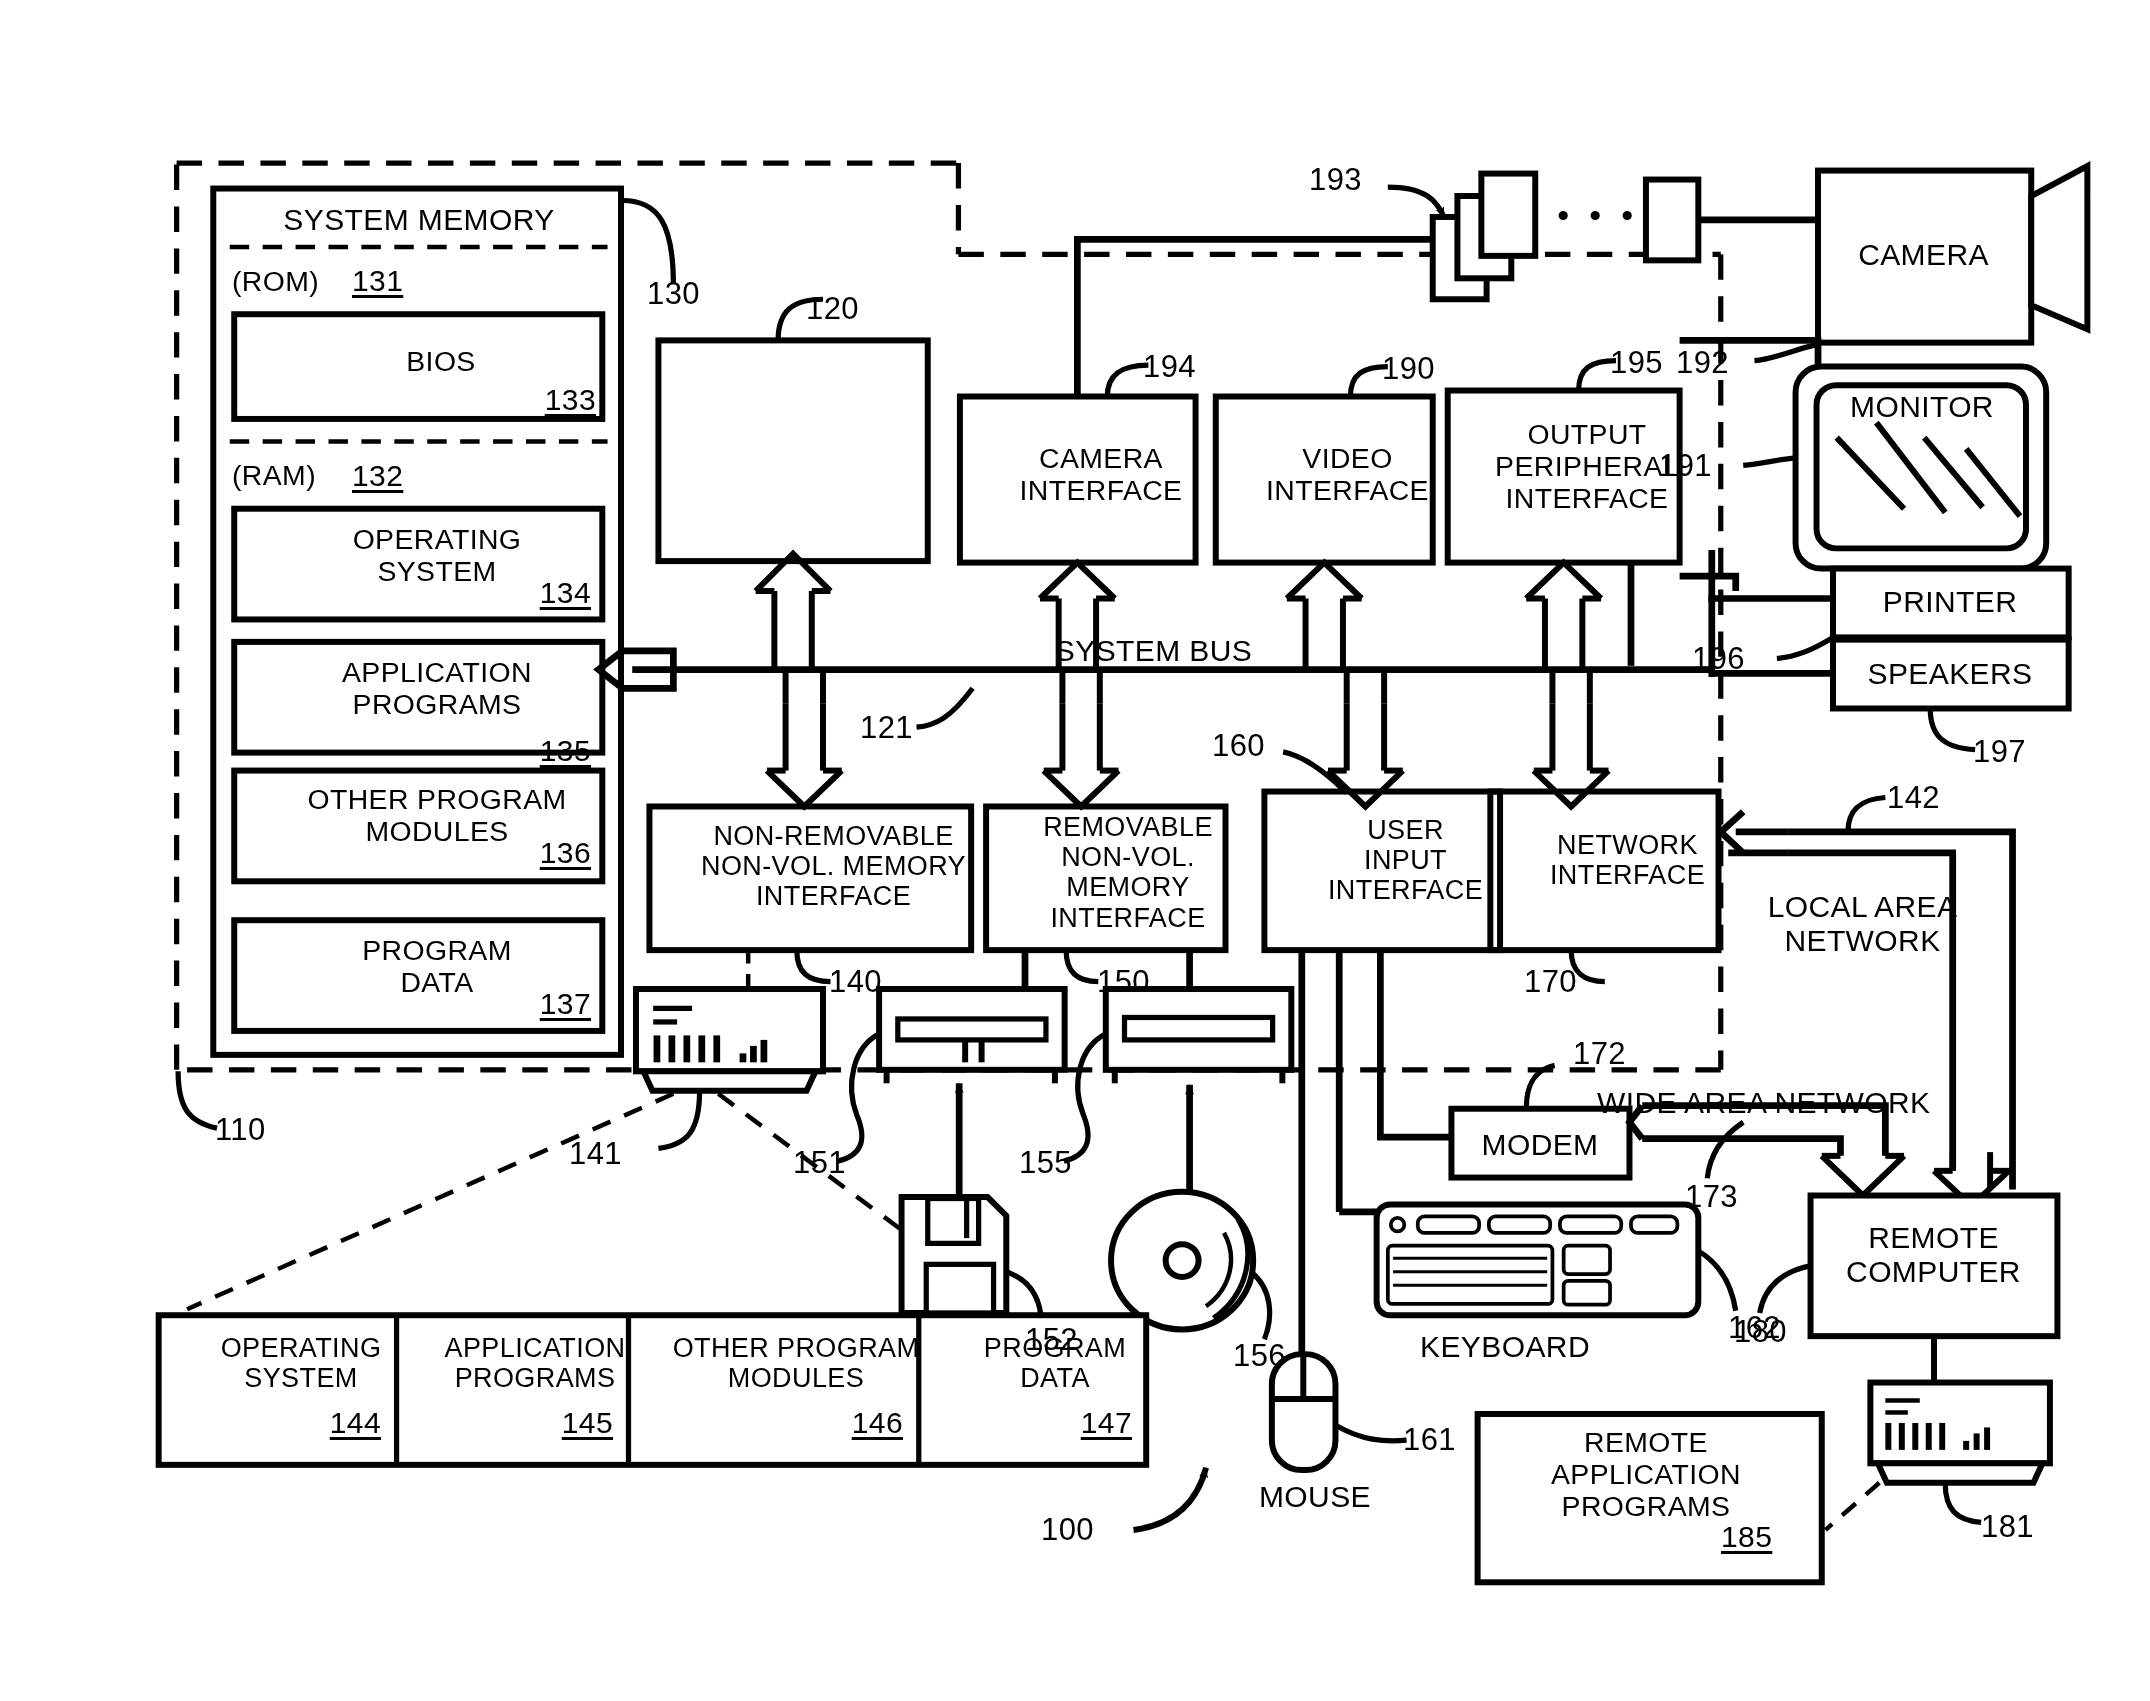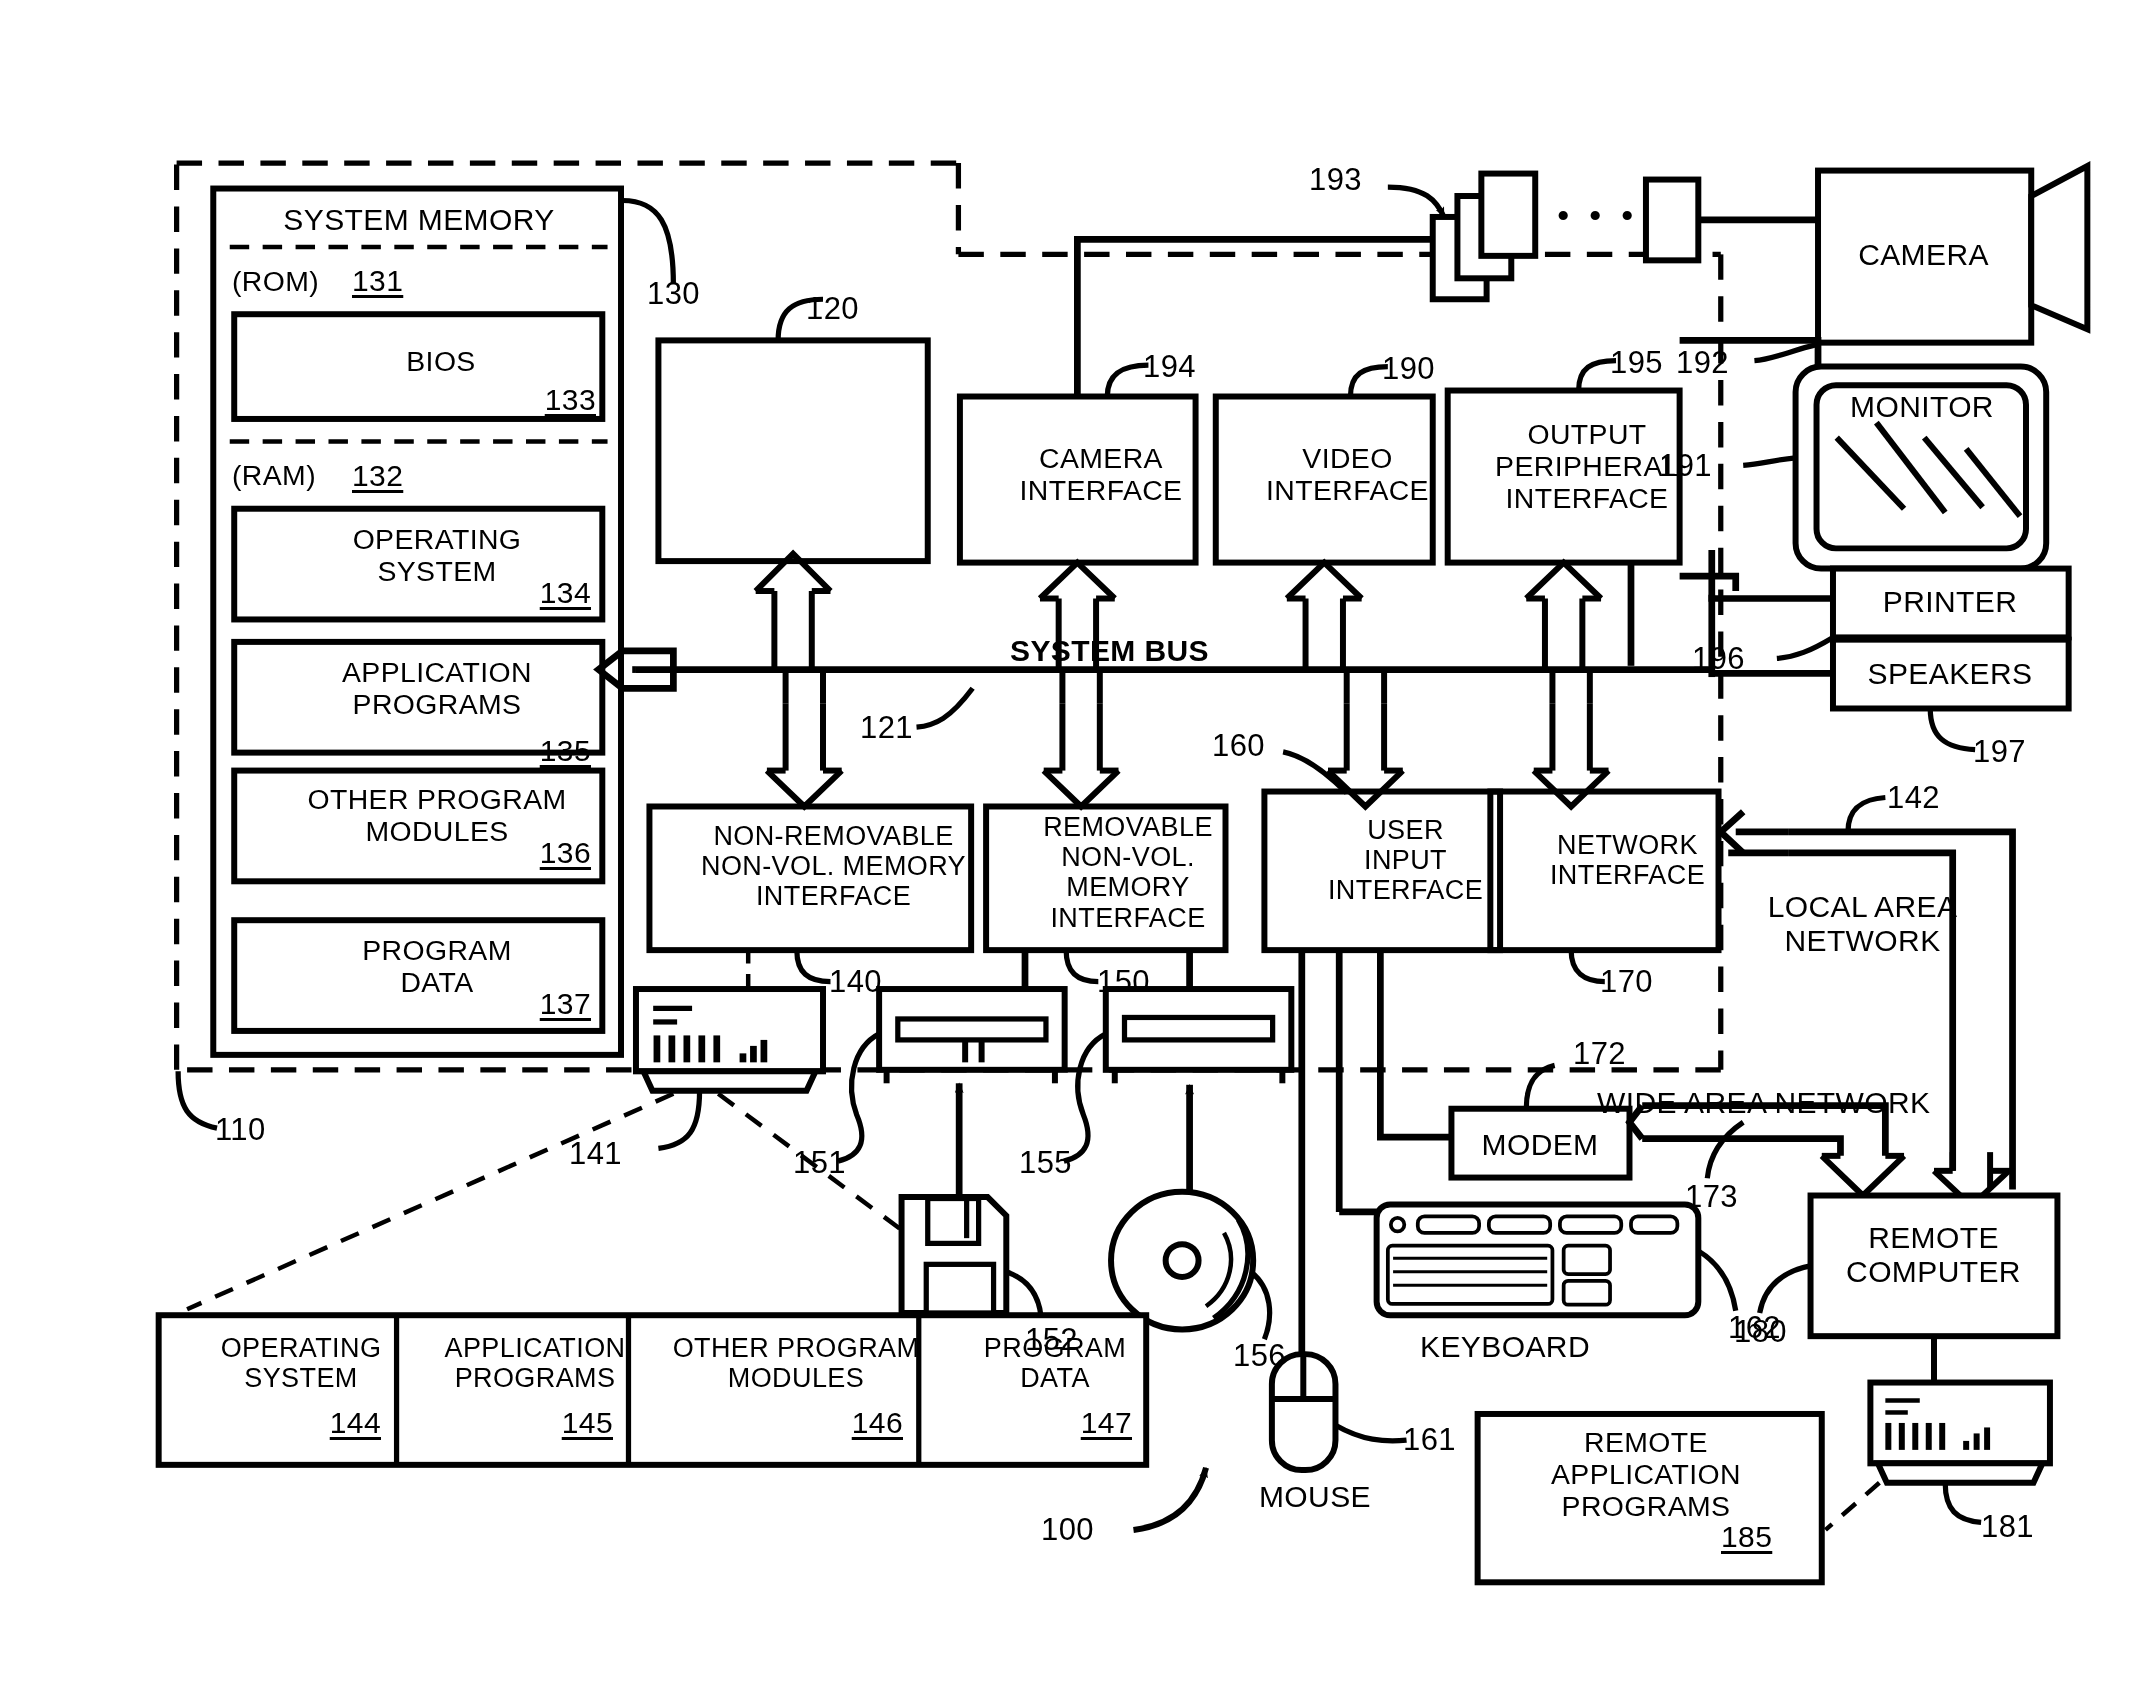--- a/index.html
+++ b/index.html
@@ -449,42 +449,42 @@
 
   <div class="lbl boxlbl" style="left:1218px; top:443px; width:213px;">VIDEO
 INTERFACE</div>
   <div class="lbl callout" style="left:1382px; top:352px; width:82px; text-align:left;">190</div>
 
   <div class="lbl boxlbl" style="left:1450px; top:419px; width:228px;">OUTPUT
 PERIPHERAL
 INTERFACE</div>
   <div class="lbl callout" style="left:1610px; top:346px; width:82px; text-align:left;">195</div>
 
-  <div class="lbl bigcap" style="left:986px; top:634px; width:247px;font-weight:bold;">SYSTEM BUS</div>
+  <div class="lbl bigcap" style="left:1030px; top:634px; width:247px;">SYSTEM BUS</div>
   <div class="lbl callout" style="left:860px; top:711px; width:82px; text-align:left;">121</div>
 
   <div class="lbl boxlbl" style="left:651px; top:821px; width:319px; font-size:27px;">NON-REMOVABLE
 NON-VOL. MEMORY
 INTERFACE</div>
   <div class="lbl callout" style="left:829px; top:965px; width:82px; text-align:left;">140</div>
 
   <div class="lbl boxlbl" style="left:987px; top:812px; width:236px; font-size:27px;">REMOVABLE
 NON-VOL.
 MEMORY
 INTERFACE</div>
   <div class="lbl callout" style="left:1097px; top:965px; width:82px; text-align:left;">150</div>
 
   <div class="lbl boxlbl" style="left:1266px; top:815px; width:233px; font-size:27px;">USER
 INPUT
 INTERFACE</div>
   <div class="lbl callout" style="left:1212px; top:729px; width:82px; text-align:left;">160</div>
 
   <div class="lbl boxlbl" style="left:1492px; top:830px; width:225px; font-size:27px;">NETWORK
 INTERFACE</div>
-  <div class="lbl callout" style="left:1600px; top:965px; width:82px; text-align:left;">170</div>
+  <div class="lbl callout" style="left:1524px; top:965px; width:82px; text-align:left;">170</div>
 
   <div class="lbl bigcap" style="left:1819px; top:238px; width:209px;">CAMERA</div>
   <div class="lbl callout" style="left:1676px; top:346px; width:82px; text-align:left;">192</div>
   <div class="lbl callout" style="left:1309px; top:163px; width:82px; text-align:left;">193</div>
   <div class="lbl" style="left:1547px; top:196px; width:97px; font-size:34px;">•  •  •</div>
 
   <div class="lbl bigcap" style="left:1819px; top:390px; width:206px;">MONITOR</div>
   <div class="lbl callout" style="left:1659px; top:449px; width:82px; text-align:left;">191</div>
 
   <div class="lbl bigcap" style="left:1834px; top:585px; width:232px;">PRINTER</div>

